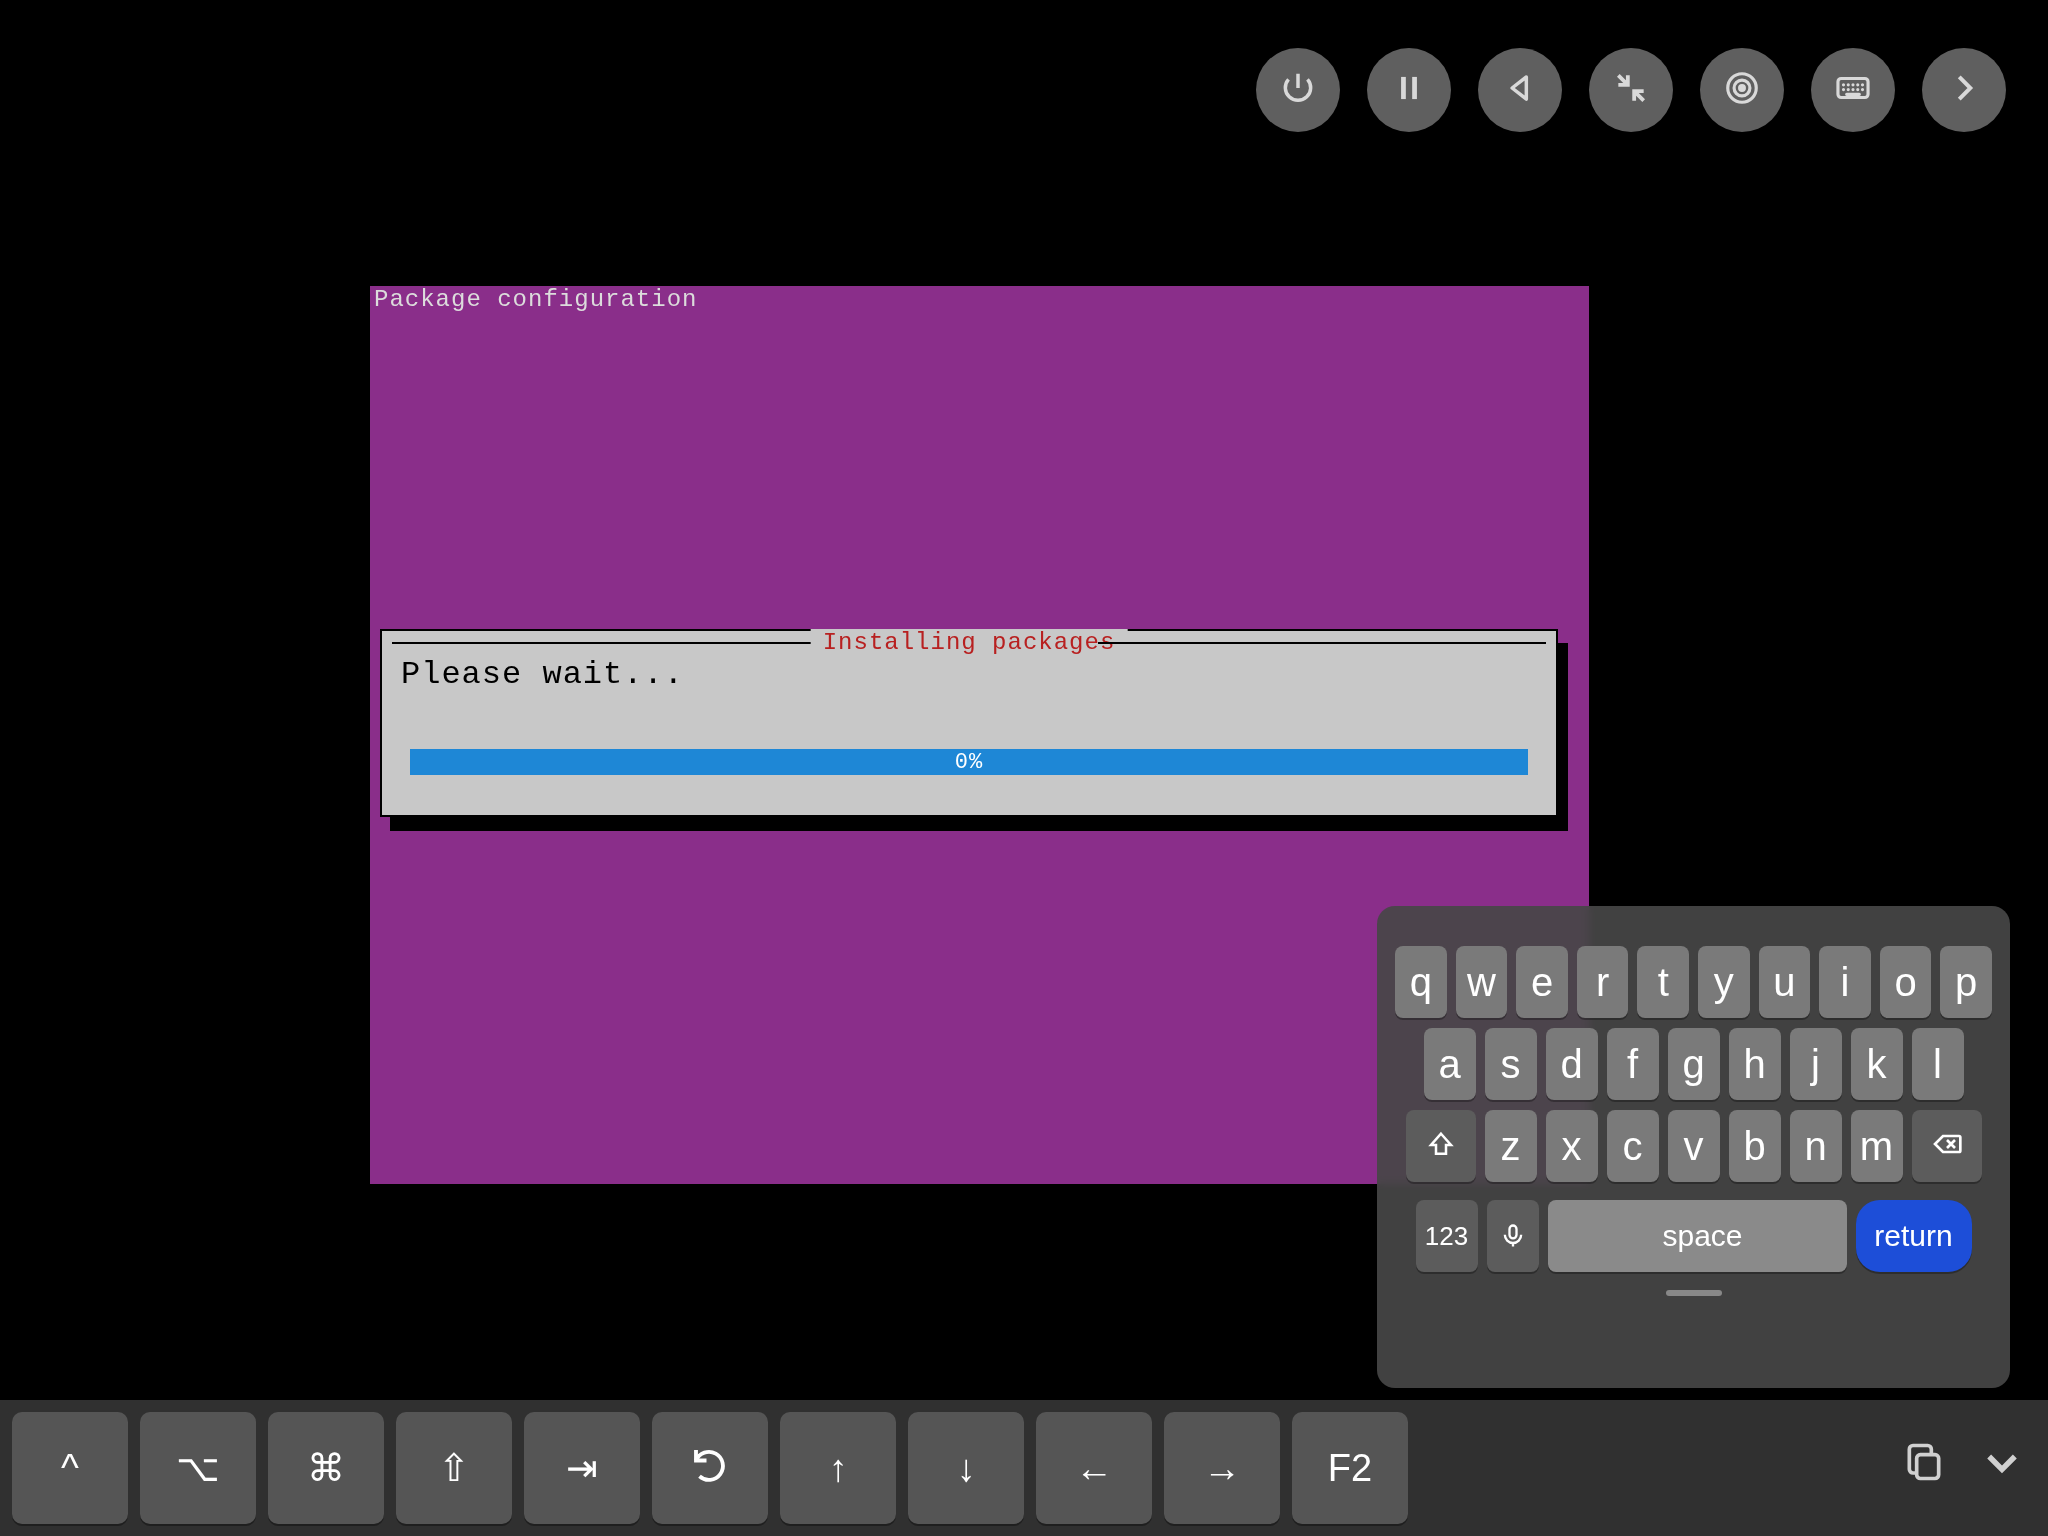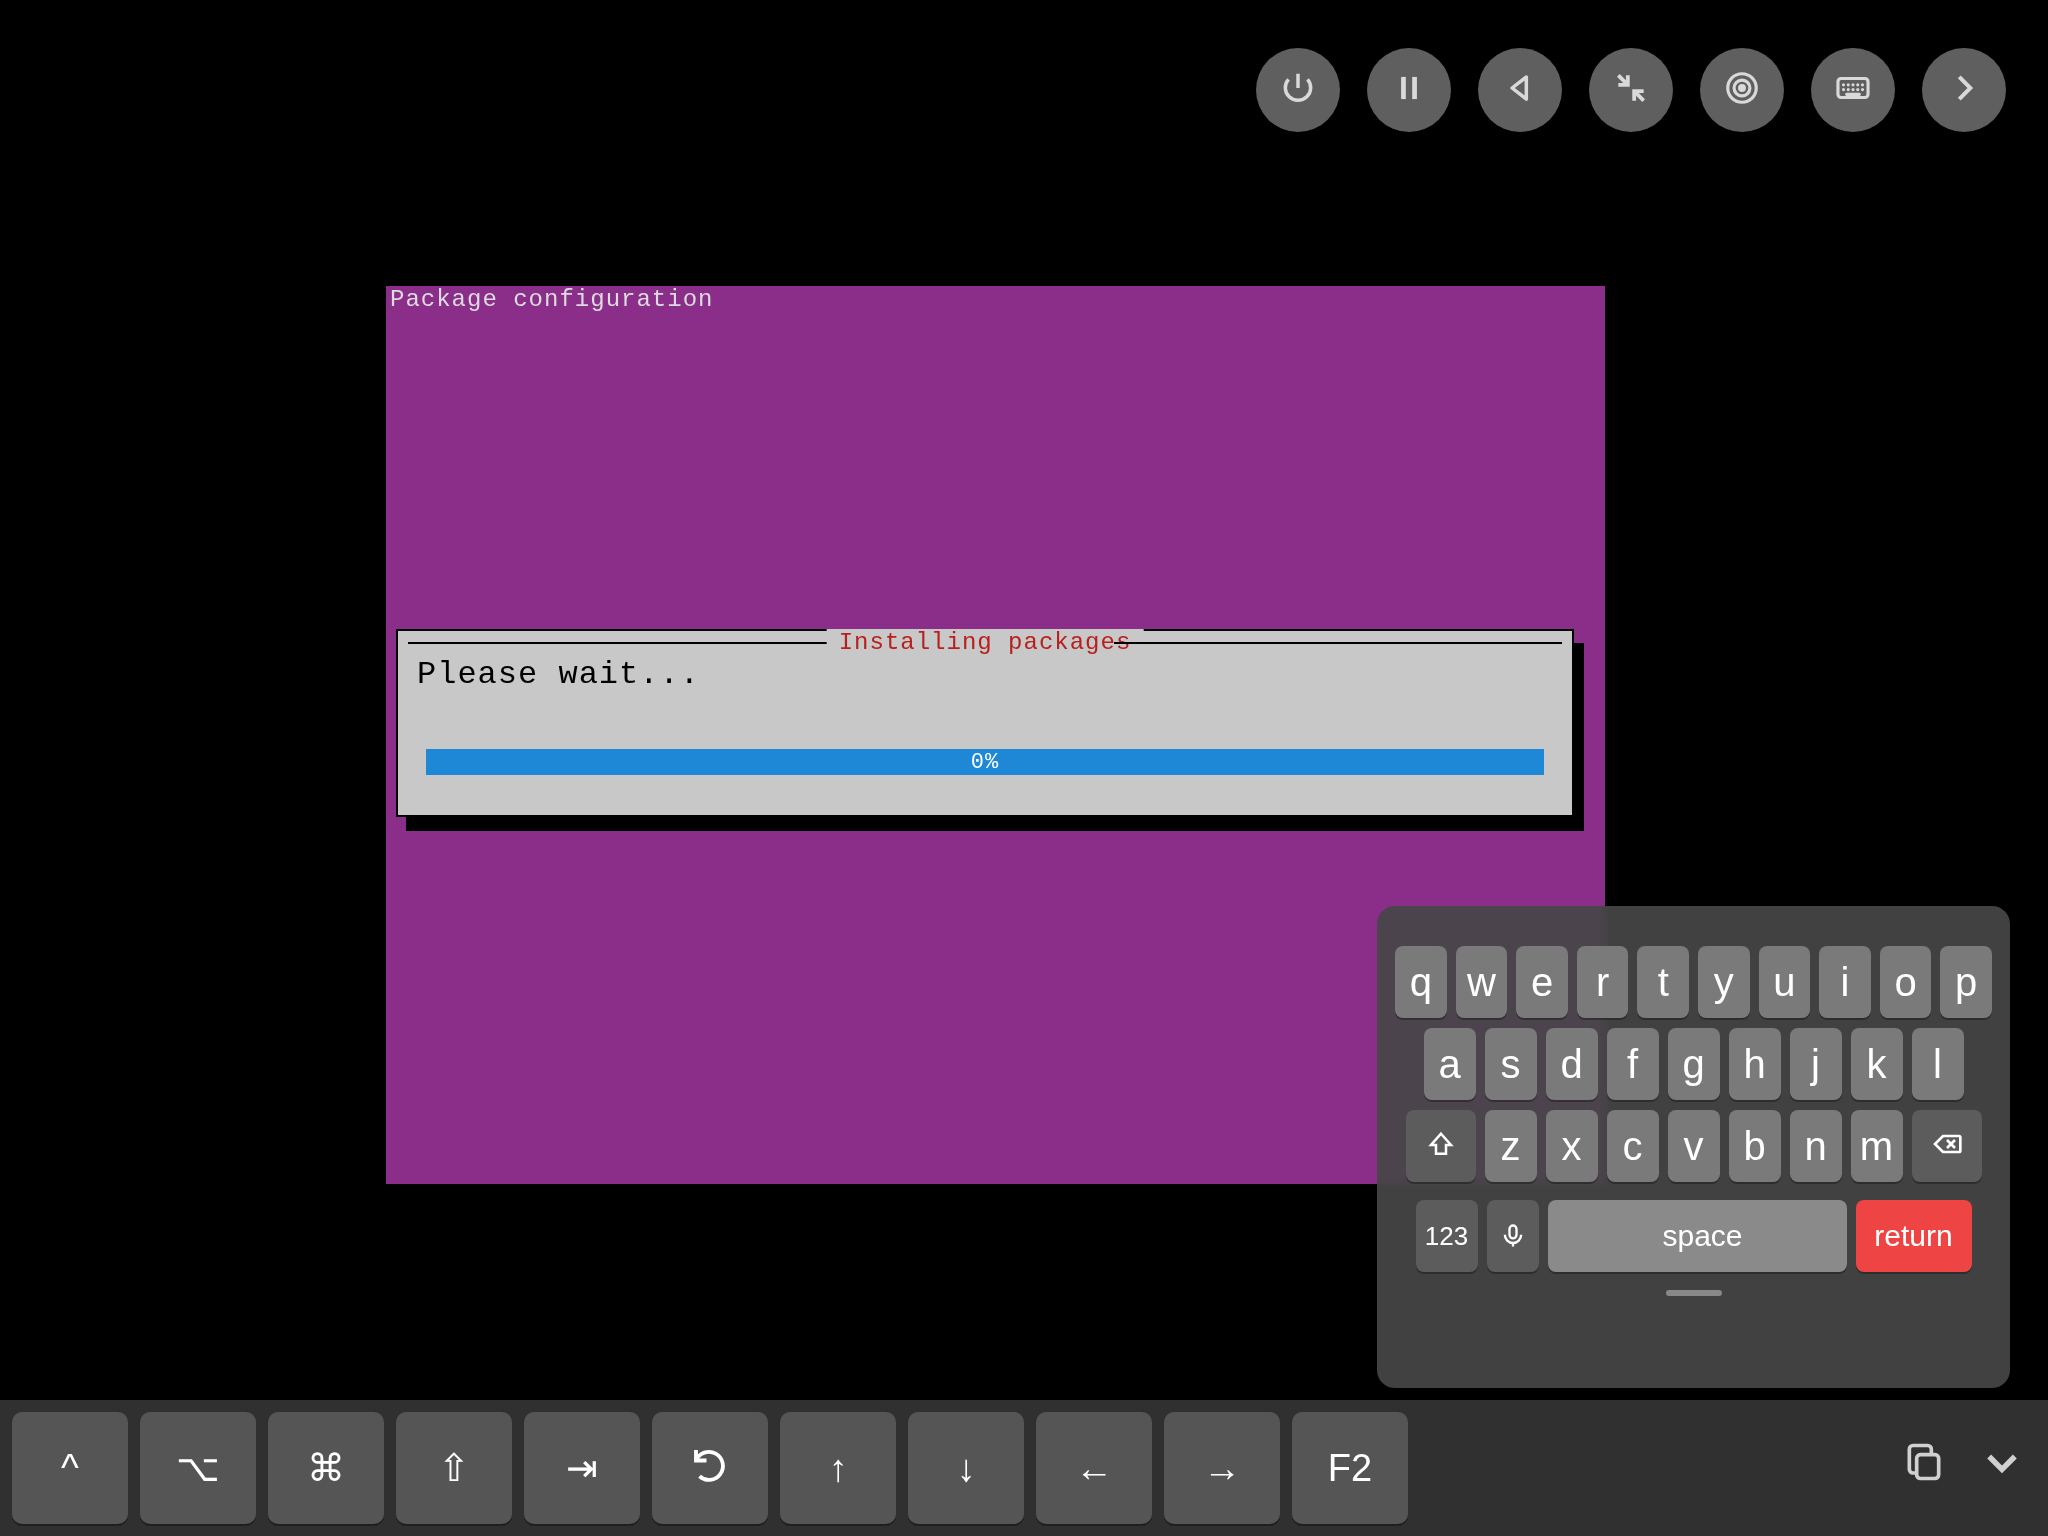--- a/index.html
+++ b/index.html
@@ -36,21 +36,20 @@
   
   .terminal {
     position: absolute;
     left: 370px;
     top: 286px;
     width: 1219px;
     height: 898px;
     background: #8a2e8a;
     font-family: "Courier New", monospace;
     color: #e0e0e0;
-    margin-left: 16px;
   }
   .terminal-title {
     position: absolute;
     top: 0px;
     left: 4px;
     font-size: 24px;
     letter-spacing: 1px;
     color: #dcdcdc;
   }
 
@@ -173,22 +172,23 @@
     background: #5c5c5c;
   }
   .space-key {
     width: 288px;
     background: #8a8a8a;
     font-size: 30px;
     padding-left: 11px;
   }
   .return-key {
     width: 116px;
-    background: #ef4444;
+    background: #1d4ed8;
     font-size: 30px;
+    border-radius: 24px;
   }
   .kb-handle {
     width: 56px;
     height: 6px;
     background: #888;
     border-radius: 3px;
     margin: 18px auto 0 auto;
   }
   .kb-row4 { margin-top: 18px; align-items: flex-end; }
 

